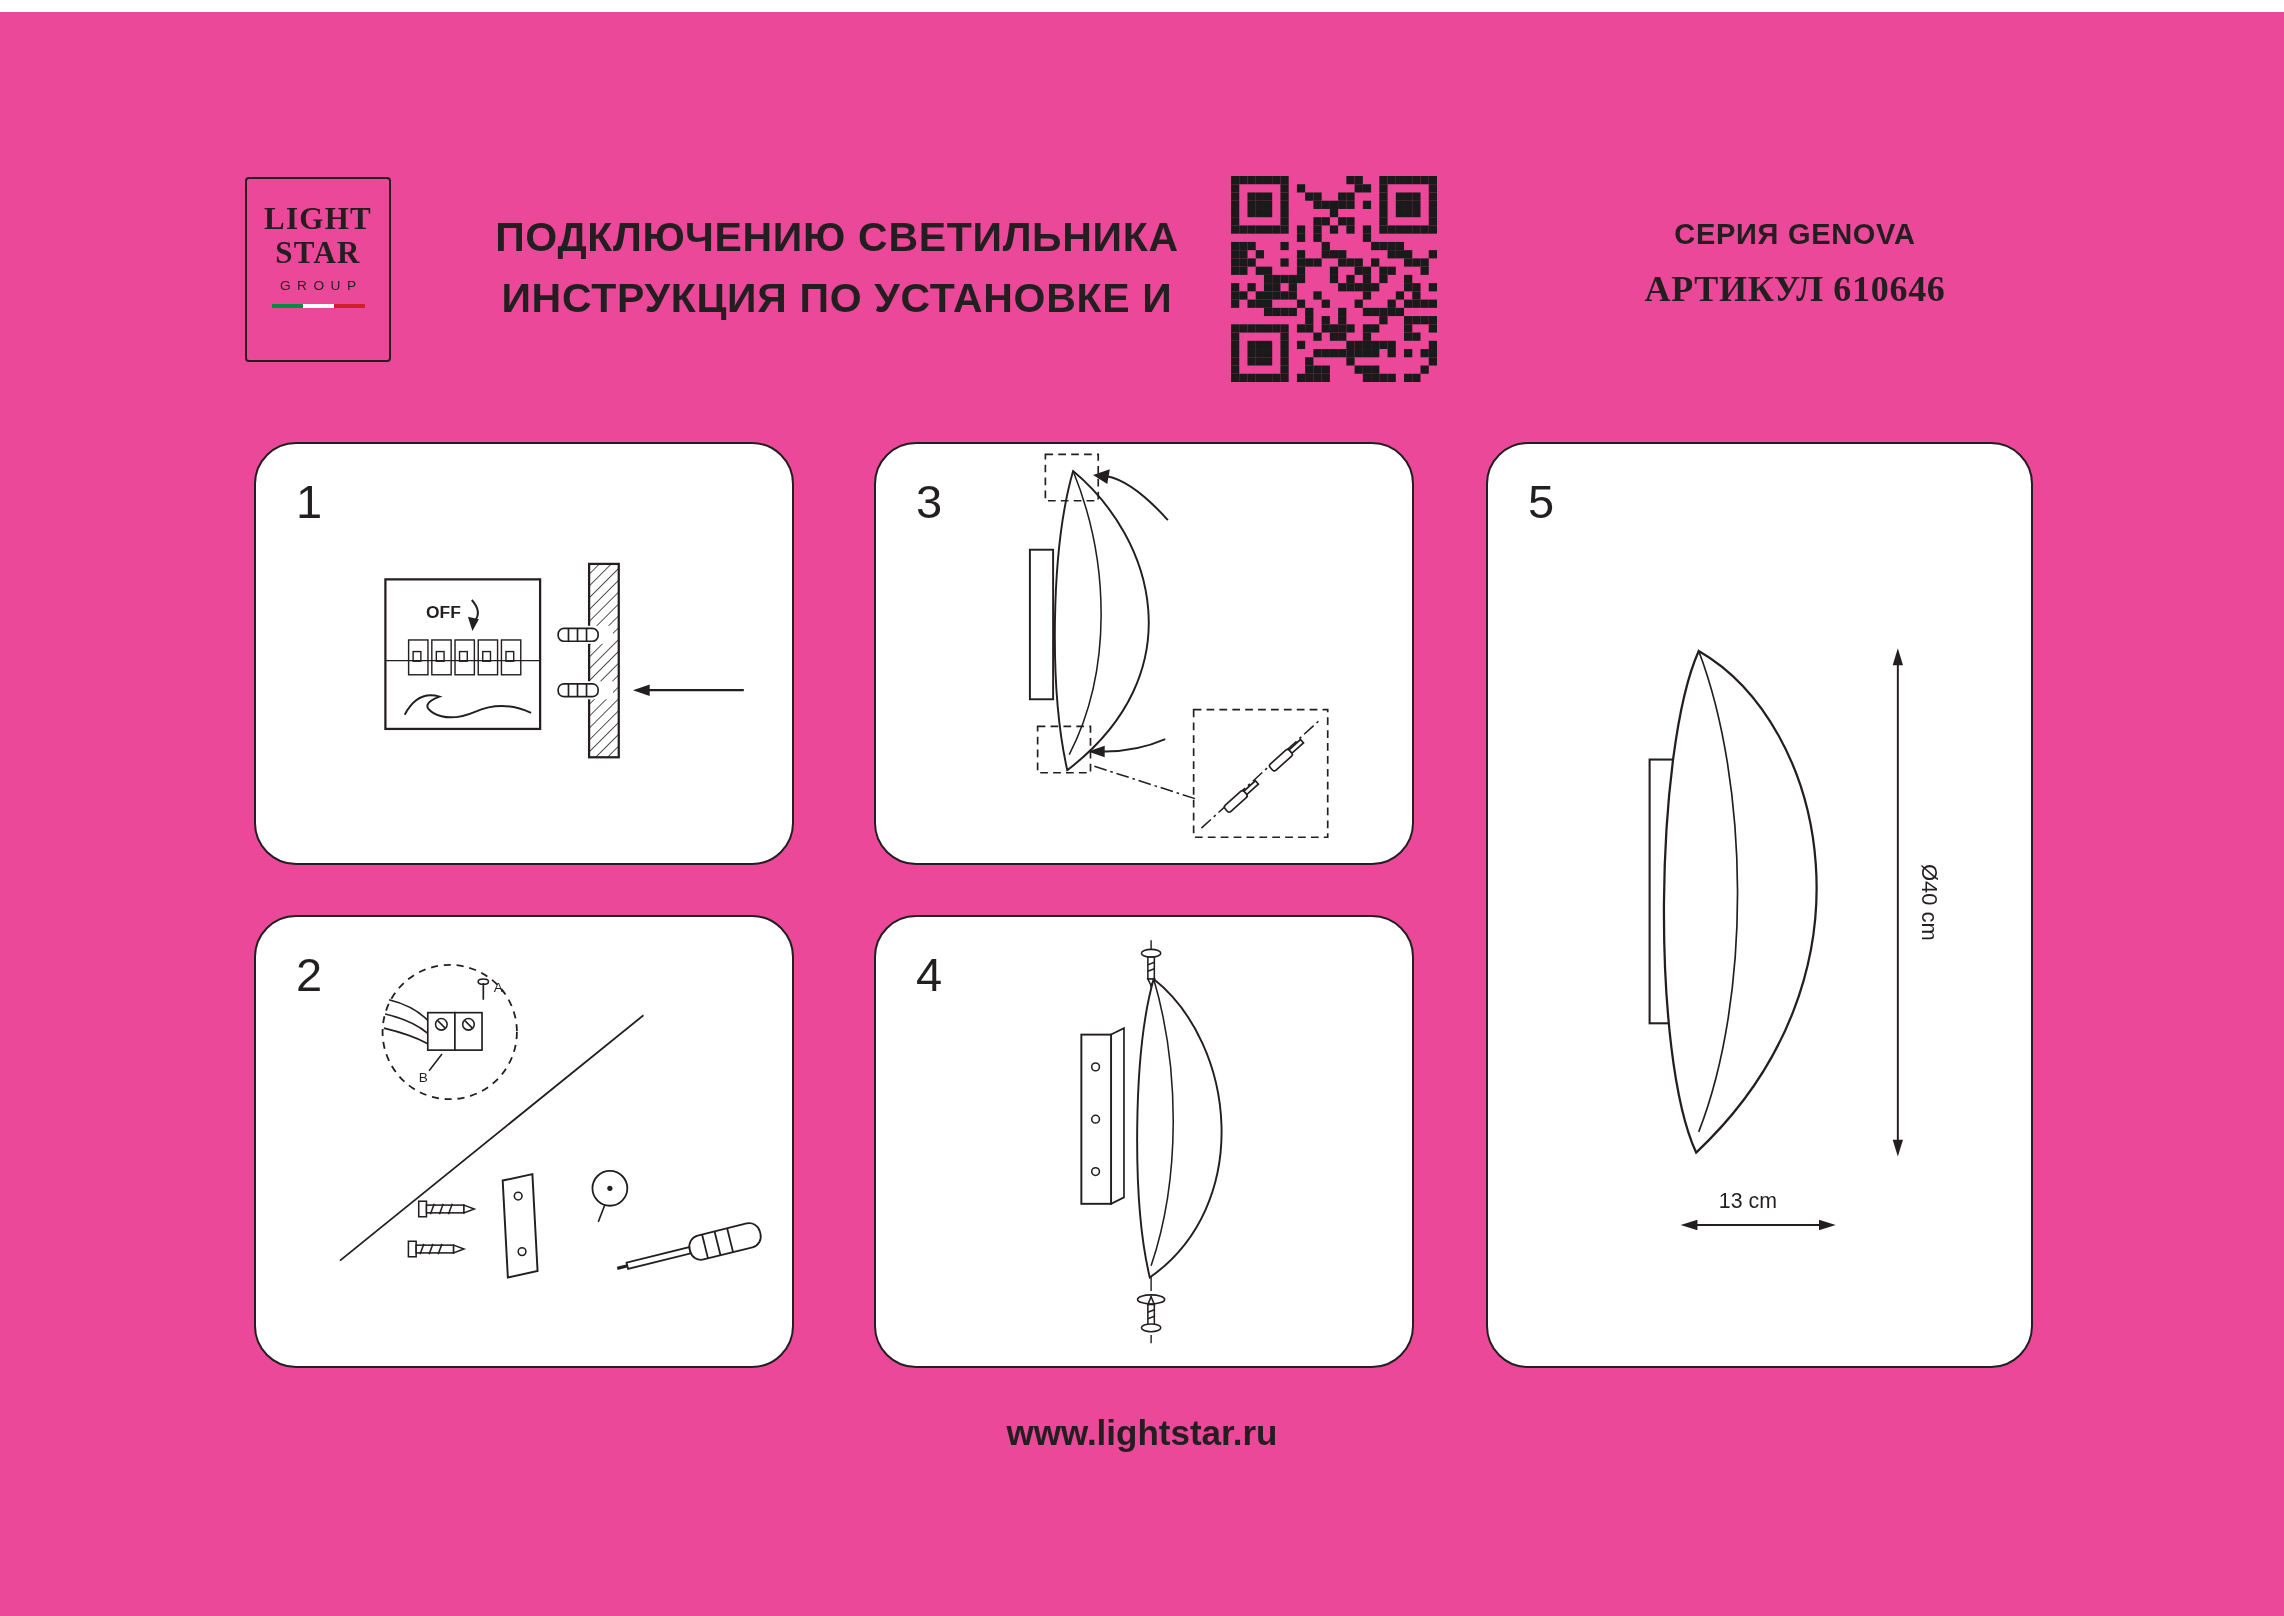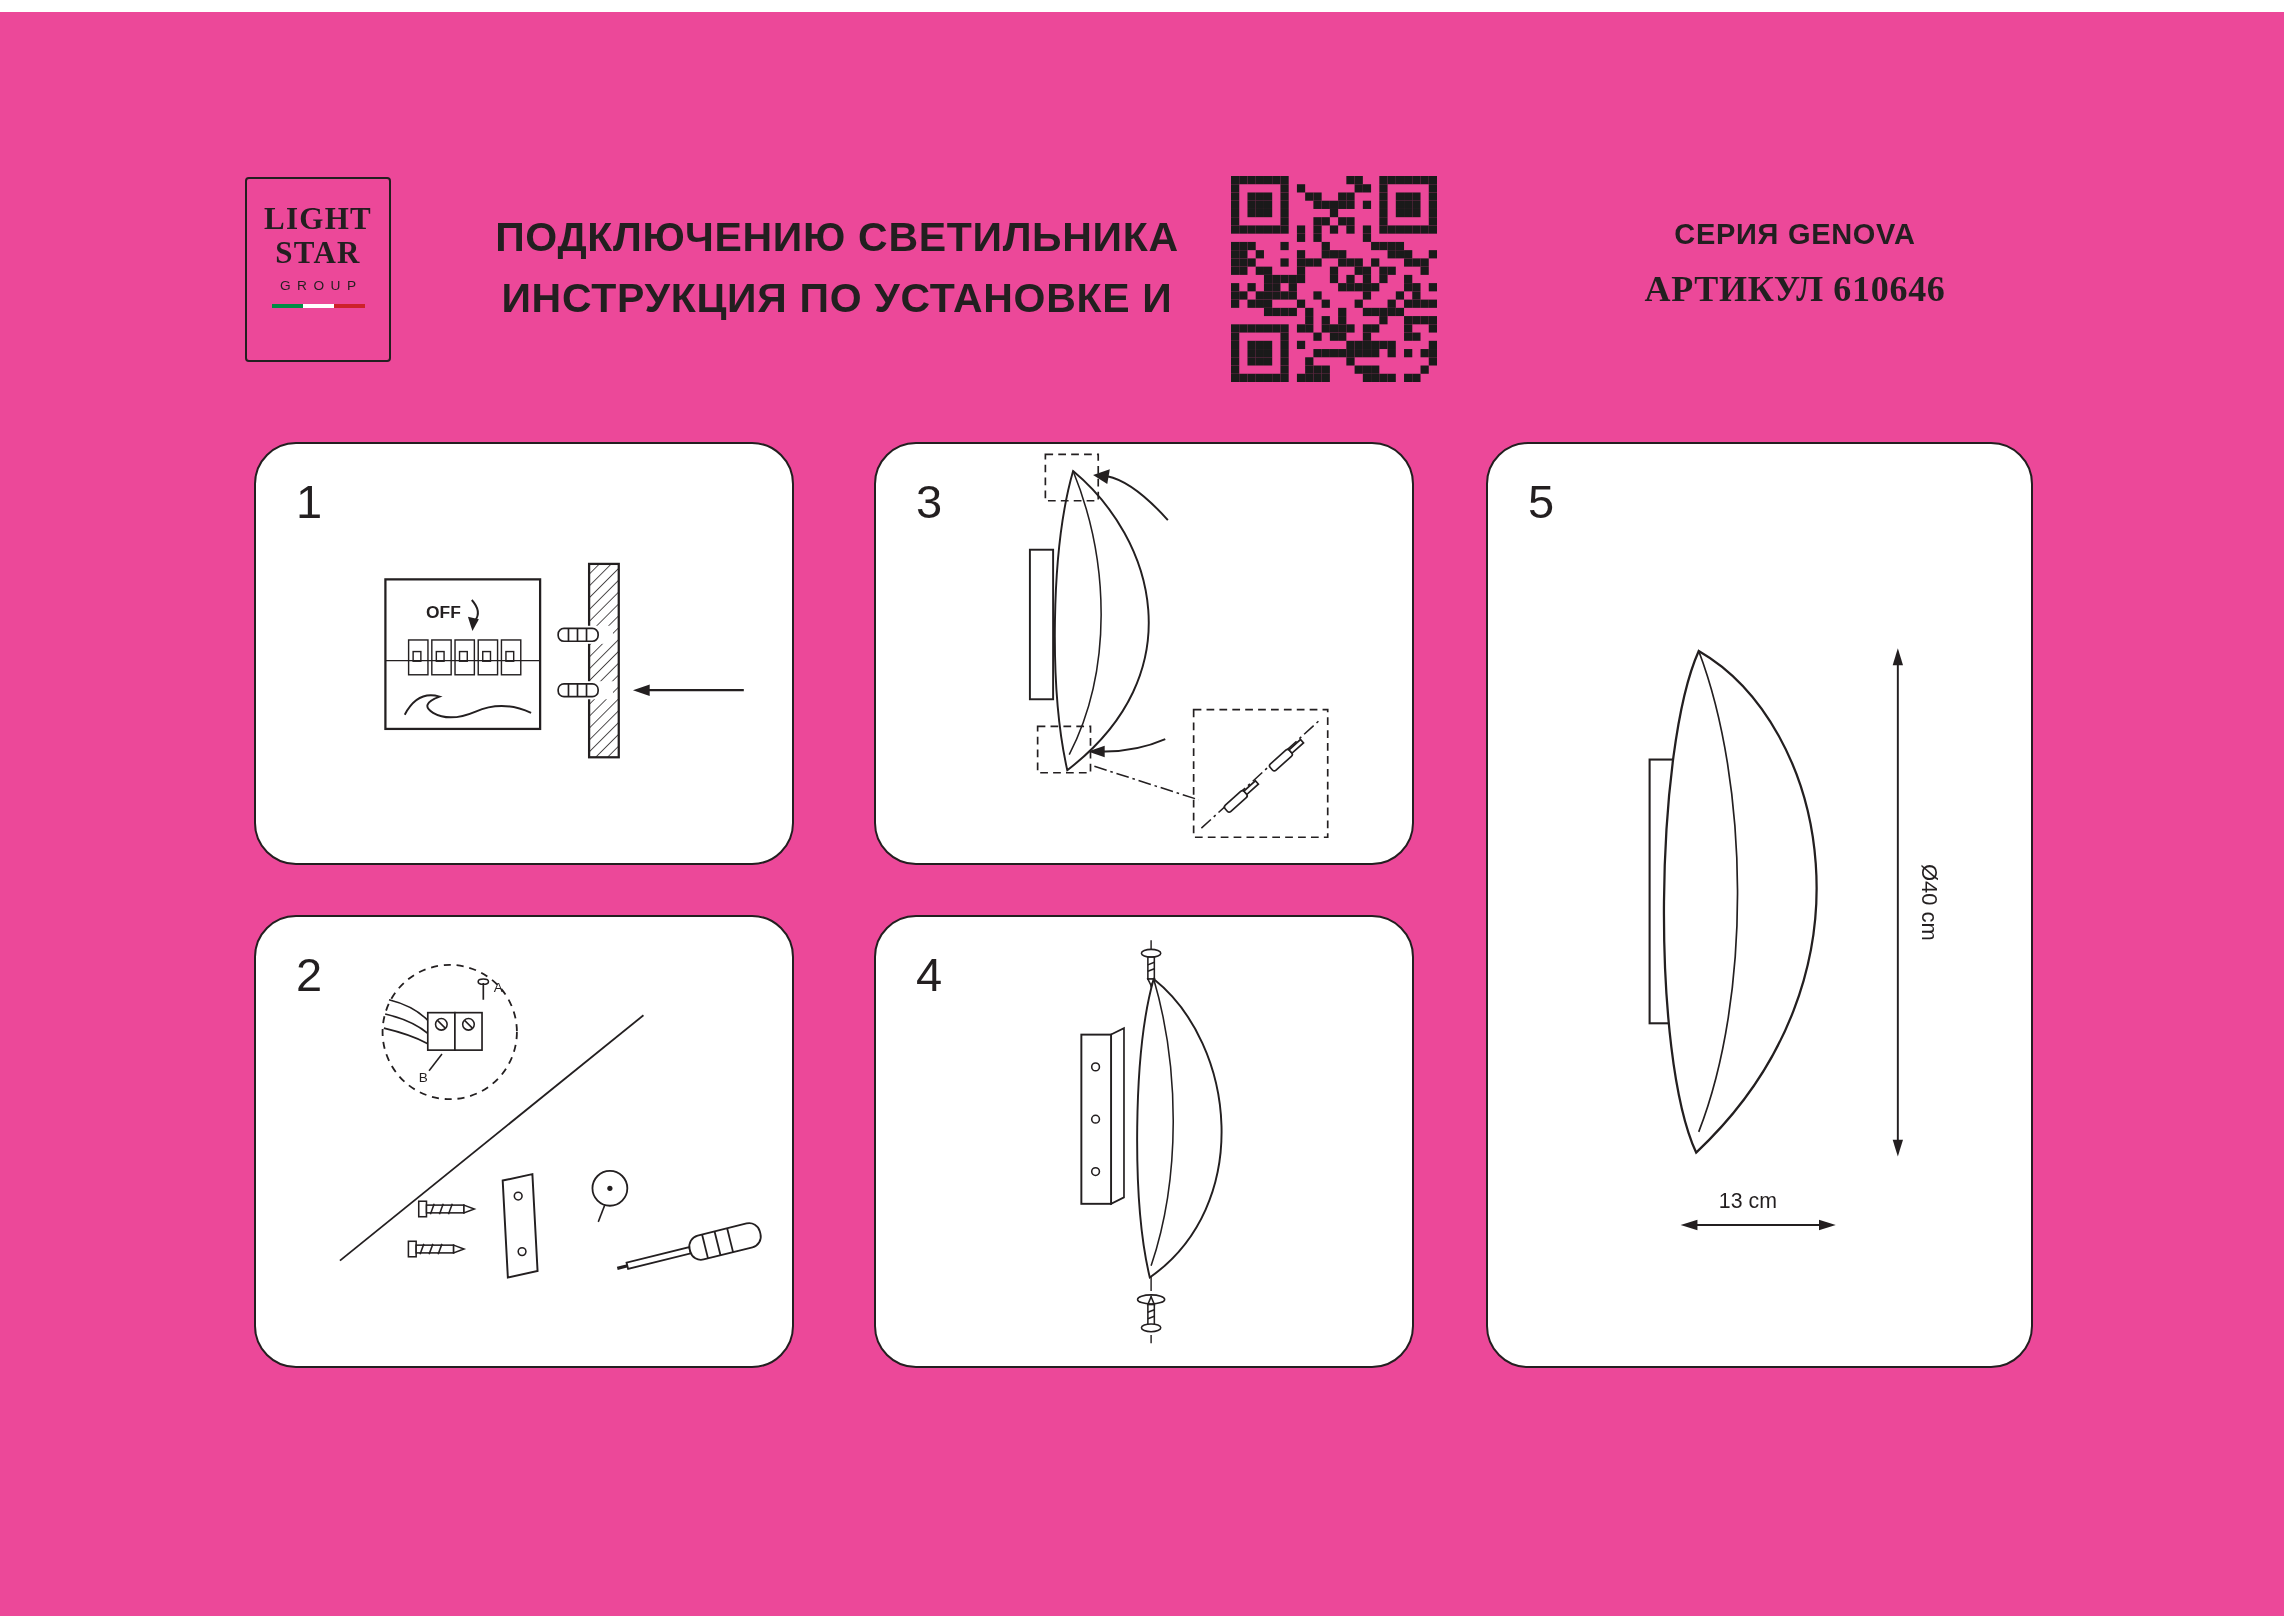--- a/index.html
+++ b/index.html
@@ -578,15 +578,16 @@
           <line x1="316" y1="1206" x2="520" y2="1206" stroke-width="3"></line>
           <polygon points="298,1206 324,1198 324,1214" fill="#231f20" stroke="none"></polygon>
           <polygon points="538,1206 512,1198 512,1214" fill="#231f20" stroke="none"></polygon>
         </g>
       </g>
       <text x="672" y="707" transform="rotate(90 672 707)" text-anchor="middle" font-size="34" fill="#231f20">Ø40 cm</text>
       <text x="402" y="1180" text-anchor="middle" font-size="33" fill="#231f20">13 cm</text>
     </svg>
   </div>
 
+  <div id="footer-site" class="abs">www.lightstar.ru</div>
 
 </div>
 
 
 </body></html>

